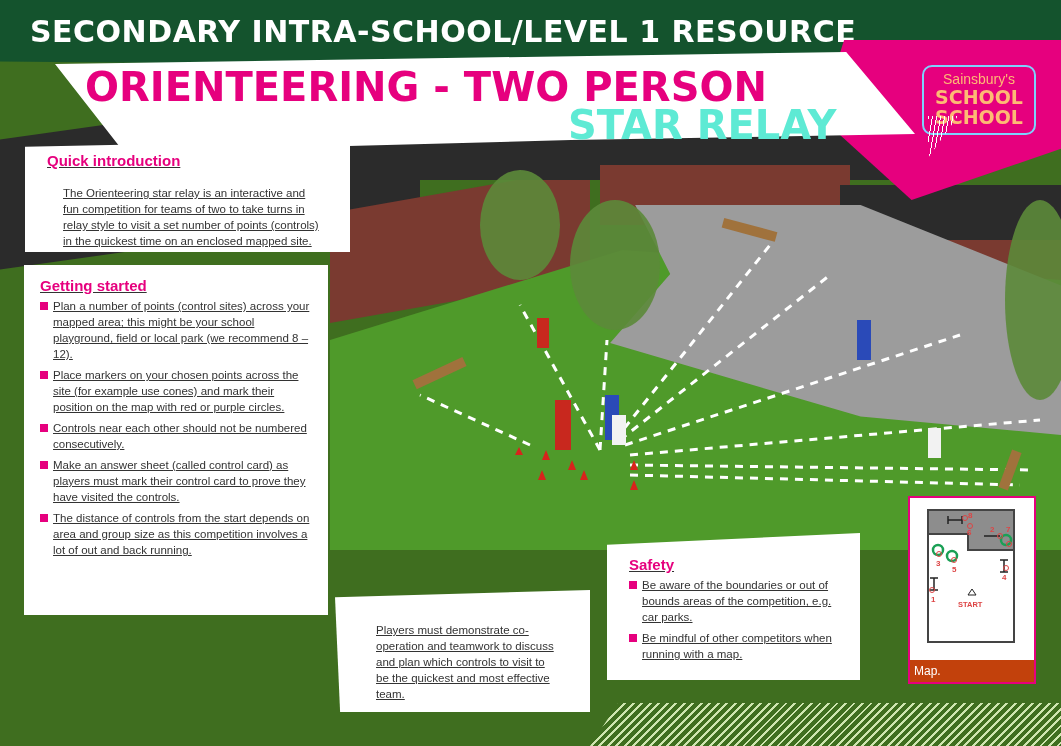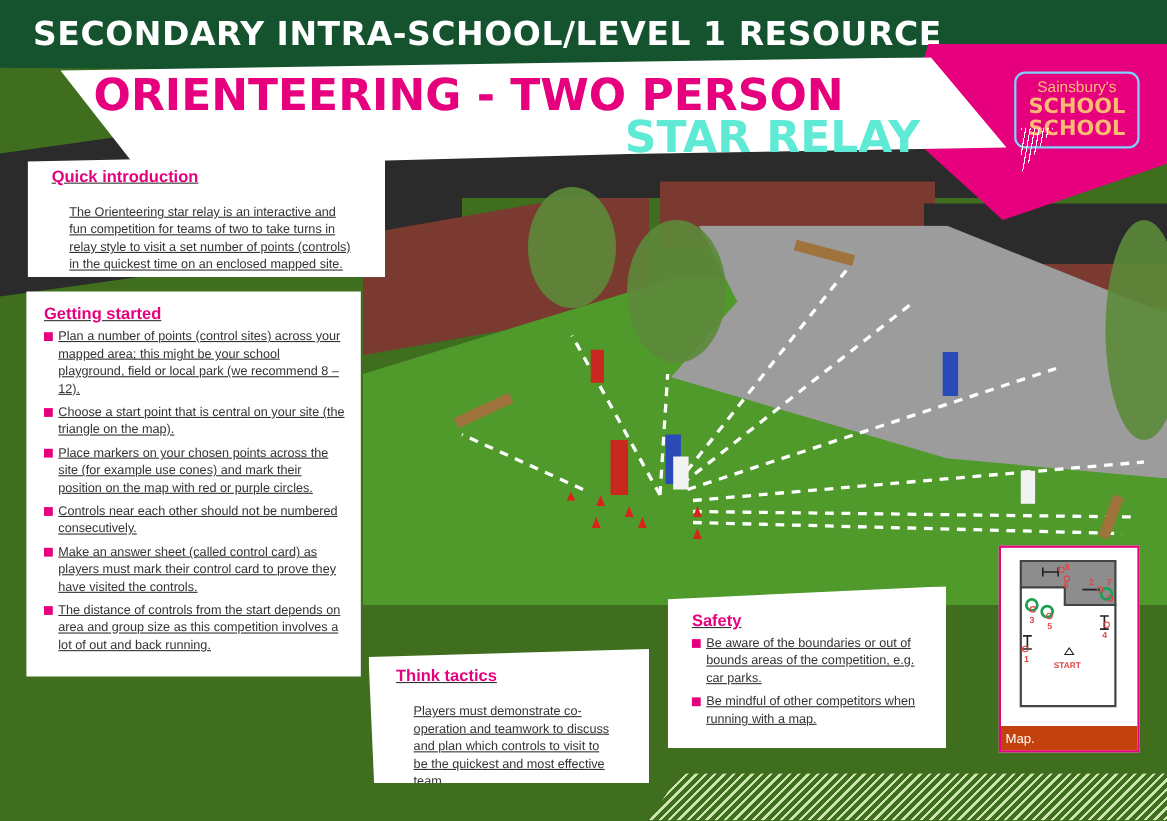--- a/index.html
+++ b/index.html
@@ -100,30 +100,28 @@
 
 <div class="panel" style="left:25px;top:140px;width:325px;height:112px;padding:10px 12px 0 22px;box-sizing:border-box;clip-path:polygon(0 6%,100% 0,100% 100%,0 100%);">
   <h2 style="margin-top:2px;">Quick introduction</h2>
   <p>The Orienteering star relay is an interactive and fun competition for teams of two to take turns in relay style to visit a set number of points (controls) in the quickest time on an enclosed mapped site.</p>
 </div>
 
 <div class="panel" style="left:24px;top:265px;width:304px;height:350px;padding:12px 12px 0 16px;box-sizing:border-box;">
   <h2>Getting started</h2>
   <ul>
     <li>Plan a number of points (control sites) across your mapped area; this might be your school playground, field or local park (we recommend 8 – 12).</li>
-    <li>Choose a start point that is central on your site (the triangle on the map).</li>
     <li>Place markers on your chosen points across the site (for example use cones) and mark their position on the map with red or purple circles.</li>
     <li>Controls near each other should not be numbered consecutively.</li>
     <li>Make an answer sheet (called control card) as players must mark their control card to prove they have visited the controls.</li>
     <li>The distance of controls from the start depends on area and group size as this competition involves a lot of out and back running.</li>
   </ul>
 </div>
 
 <div class="panel" style="left:335px;top:590px;width:255px;height:122px;padding:16px 18px 0 25px;box-sizing:border-box;clip-path:polygon(0 6%,100% 0,100% 100%,2% 100%);">
-  <h2>Think tactics</h2>
   <p>Players must demonstrate co-operation and teamwork to discuss and plan which controls to visit to be the quickest and most effective team.</p>
 </div>
 
 <div class="panel" style="left:607px;top:533px;width:253px;height:147px;padding:23px 14px 0 22px;box-sizing:border-box;clip-path:polygon(0 8%,100% 0,100% 100%,0 100%);">
   <h2>Safety</h2>
   <ul>
     <li>Be aware of the boundaries or out of bounds areas of the competition, e.g. car parks.</li>
     <li>Be mindful of other competitors when running with a map.</li>
   </ul>
 </div>

